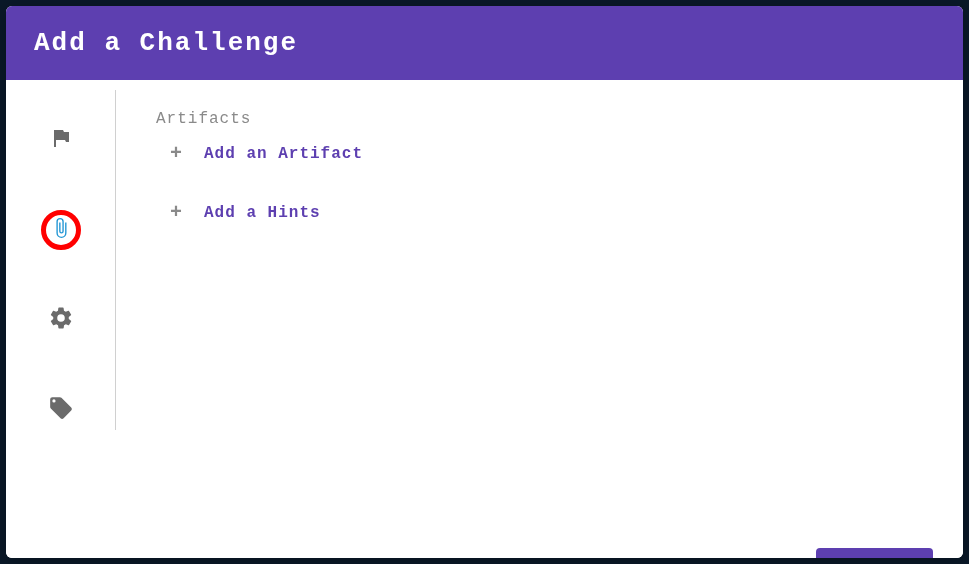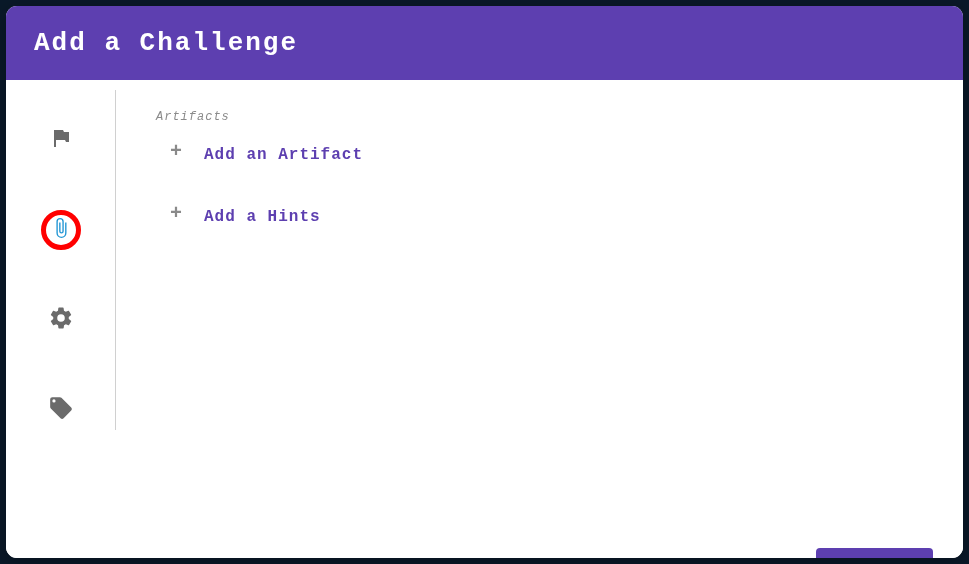--- a/index.html
+++ b/index.html
@@ -11,21 +11,21 @@
     position: relative;
     overflow: hidden;
   }
   .modal {
     position: absolute;
     top: 6px;
     left: 6px;
     right: 6px;
     bottom: 6px;
     background: #fff;
-    border-radius: 11px;
+    border-radius: 6px;
     display: flex;
     flex-direction: column;
     overflow: hidden;
     box-shadow: 0 4px 20px rgba(0,0,0,0.3);
   }
   .modal-header {
     background: #5d3fb0;
     color: #fff;
     padding: 22px 28px;
     font-size: 26px;
@@ -63,24 +63,23 @@
     border-radius: 50%;
     background: #fff;
   }
   .tab-icon.highlighted svg { fill: #2196d4; }
   .content-area {
     flex: 1;
     padding: 30px 40px;
   }
   .section-label {
     color: #8a8a8a;
-    font-size: 12px;
+    font-size: 16px;
     letter-spacing: 1px;
     margin-bottom: 14px;
-    font-style: italic;
   }
   .add-row {
     display: flex;
     align-items: center;
     gap: 18px;
     margin-bottom: 36px;
     cursor: pointer;
     padding-left: 10px;
   }
   .plus-icon {
@@ -88,21 +87,20 @@
     font-size: 20px;
     font-weight: bold;
     width: 20px;
     text-align: center;
   }
   .add-label {
     color: #5d3fb0;
     font-size: 16px;
     font-weight: bold;
     letter-spacing: 1px;
-    margin-top: 8px;
   }
   .modal-footer {
     display: flex;
     justify-content: flex-end;
     align-items: center;
     gap: 18px;
     padding: 18px 30px 22px;
     background: #fff;
   }
   .btn {

